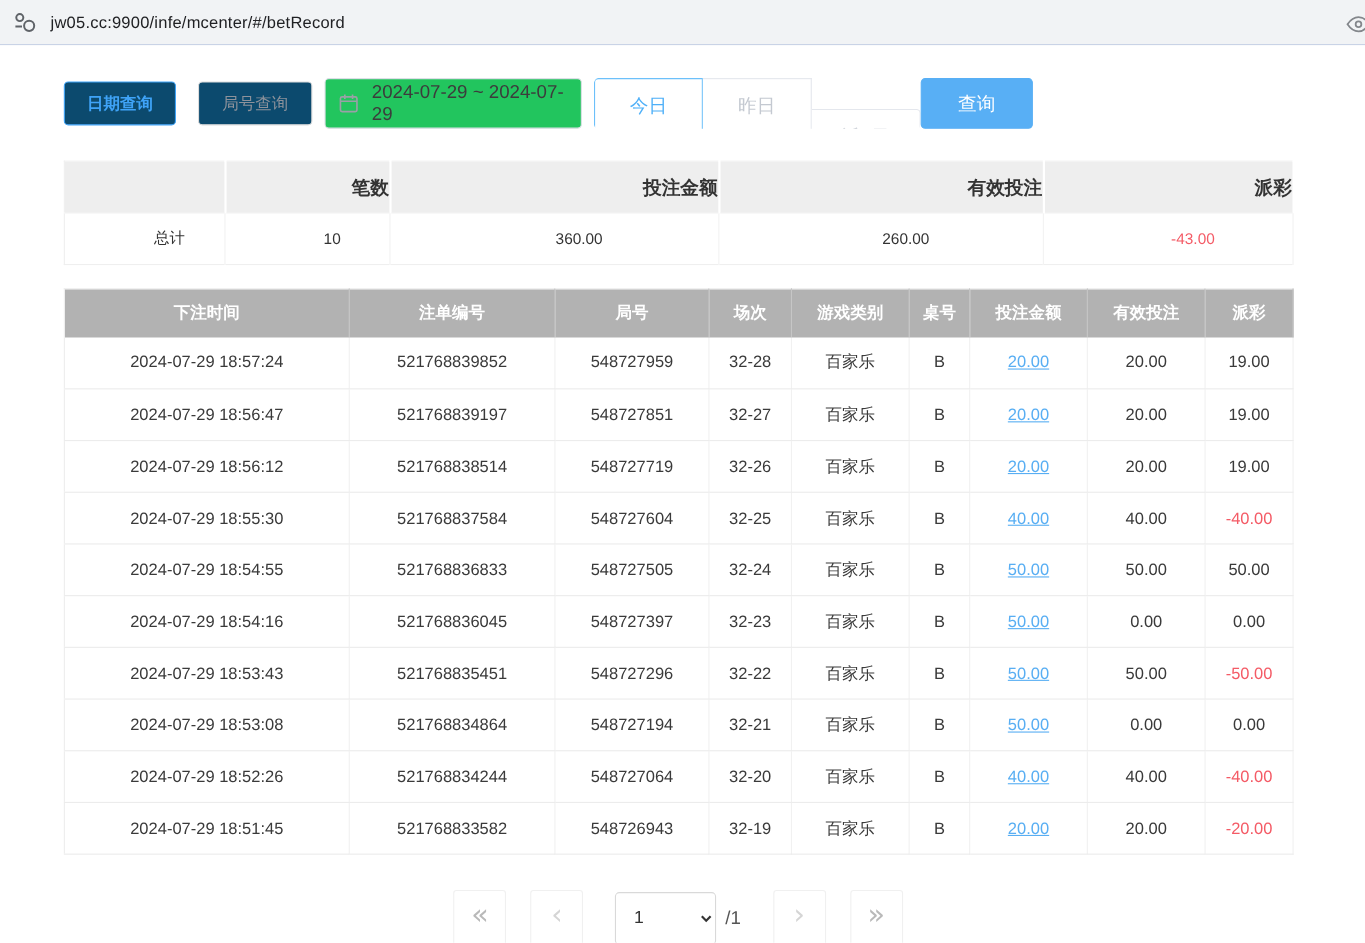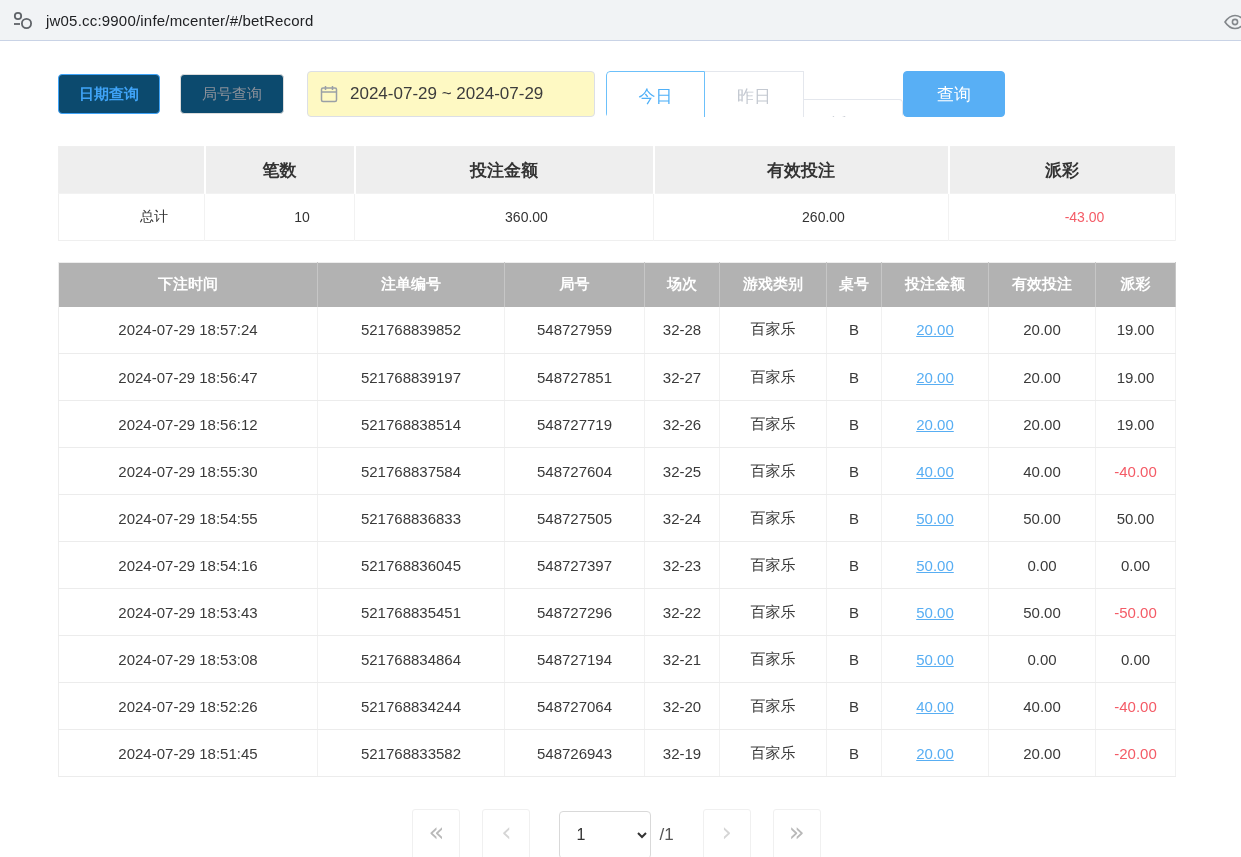--- a/index.html
+++ b/index.html
@@ -43,26 +43,26 @@
     width: 102px; height: 40px;
     border: 1px solid #3fa3f7; color: #3fa3f7; font-weight: bold;
   }
   .btn-round-query {
     width: 104px; height: 40px;
     border: 1px solid #dcdcdc; color: #8d929b;
     margin-left: 20px;
     text-align: right;
   }
   .date-picker {
-    margin-left: 23px;
-    width: 288px; height: 46px;
+    margin-left: 11px;
+    width: 234px; height: 46px;
     border: 1px solid #dcdfe6; border-radius: 4px;
     display: flex; align-items: center;
     padding: 0 12px;
-    background: #fef9c3; cursor: pointer;
+    background: #22c55e; cursor: pointer;
   }
   .date-picker .cal-icon { width: 18px; height: 18px; margin-right: 12px; flex: 0 0 auto; }
   .date-picker .date-text { font-size: 17px; color: #3c3c3c; }
   .quick-group { margin-left: 11px; display: flex; height: 46px; border-radius: 4px; overflow: hidden; }
   .quick-btn {
     width: 99px; height: 50px;
     background: #fff; border: 1px solid #e4e7ed; border-left-width: 0;
     color: #c4c9d1; font-size: 17px;
     display: inline-flex; align-items: center; justify-content: center;
     cursor: pointer;
@@ -76,21 +76,21 @@
     background: #58aff5; border: 1px solid #58aff5;
     color: #fff; font-size: 17px;
   }
 
   
   table { border-collapse: collapse; table-layout: fixed; }
   .summary-table { margin-top: 29px; width: 1117px; border: 1px solid #efefef; }
   .summary-table th {
     background: #eeeeee; height: 47px;
     font-size: 17px; font-weight: bold; color: #333;
-    border-right: 2px solid #ffffff; text-align: center;
+    border-right: 2px solid #ffffff; text-align: right;
   }
   .summary-table td {
     height: 47px; background: #fff; text-align: center;
     font-size: 14px; color: #333;
     border-right: 1px solid #f2f2f2; border-top: 1px solid #f2f2f2; padding-left: 45px;
   }
 
   
   .bet-table { margin-top: 21px; width: 1117px; border: 1px solid #ededed; }
   .bet-table th {

